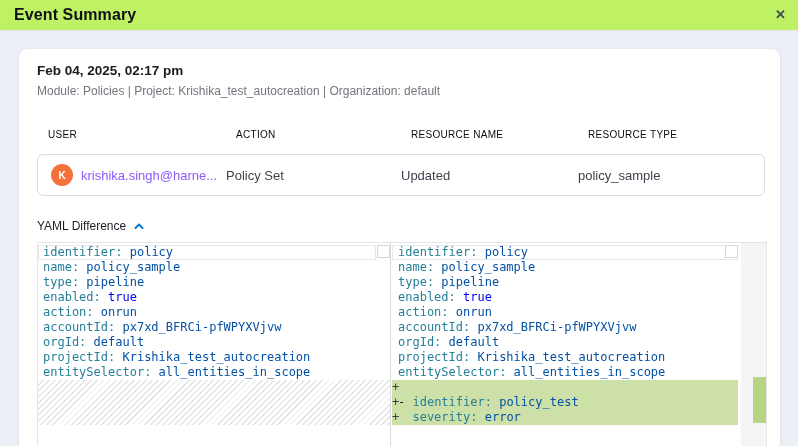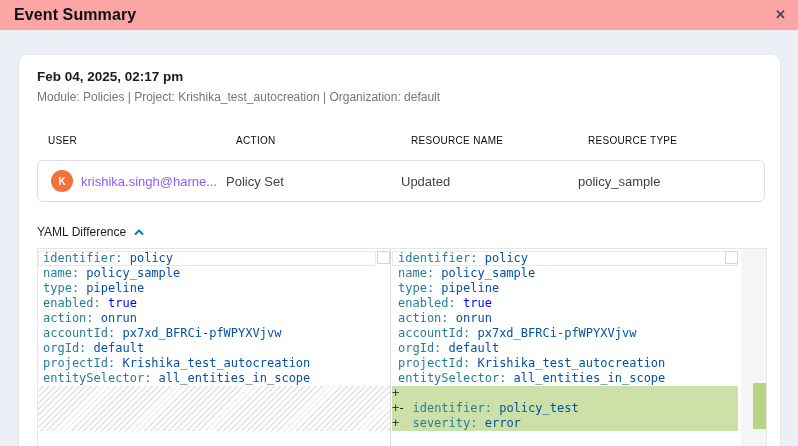--- a/index.html
+++ b/index.html
@@ -1,33 +1,33 @@
 <!DOCTYPE html>
 <html style="--accent-blue: #0278d5; --avatar-orange: #f4713a; --diff-added-bg: #cde0a8; --diff-added-marker: #b8d584; --yaml-key: #267f99; --yaml-value: #0451a5; --yaml-bool: #0000ff;"><head>
 <meta charset="utf-8">
 <style>
   * { box-sizing: border-box; margin: 0; padding: 0; }
   html, body { width: 798px; height: 446px; overflow: hidden; }
   body { font-family: "Liberation Sans", sans-serif; background: #edeff7; }
 
   
   .modal-header {
-    position: relative; height: 31px; background: #fca5a5;
+    position: relative; height: 31px; background: #bef264;
     border-bottom: 1px solid #e6e6ea;
     display: flex; align-items: center; padding: 0 14px;
   }
   .modal-title { font-size: 16px; font-weight: 700; color: #0f0f14; letter-spacing: .1px; }
   .close-btn {
     position: absolute; right: 12px; top: 5px;
     background: none; border: none; cursor: pointer;
     font-size: 13px; font-weight: 600; color: #40495a; line-height: 20px;
   }
 
   
-  .modal-body { position: relative; height: 415px; overflow: hidden; padding-top: 24px; }
+  .modal-body { position: relative; height: 415px; overflow: hidden; padding-top: 18px; }
   .card {
     margin: 0 18px 0 19px; background: #fff; border-radius: 8px;
     box-shadow: 0 0 1px rgba(40,41,61,.1), 0 1px 3px rgba(96,97,112,.12);
     height: 440px; padding: 14px 15px 0 18px;
   }
 
   .event-time { font-size: 13.5px; font-weight: 700; color: #1b1b22; }
   .event-meta { margin-top: 6px; font-size: 12px; color: #74767e; }
 
   

